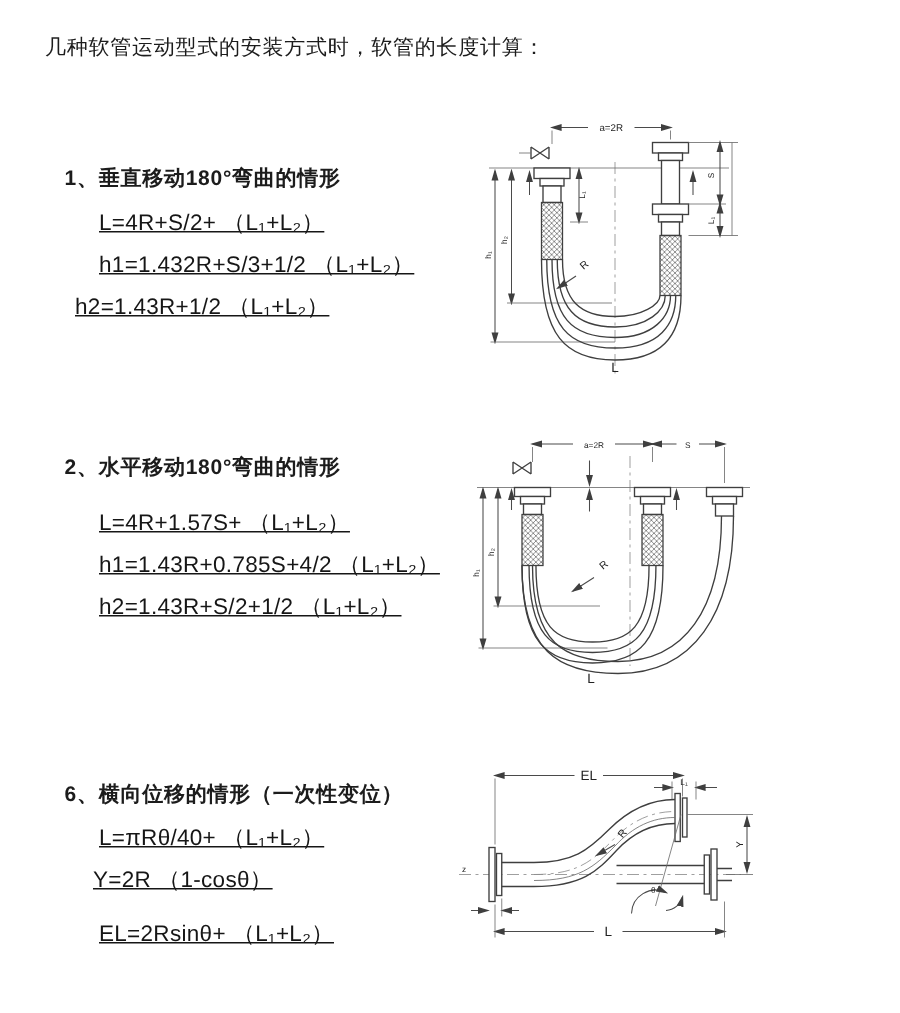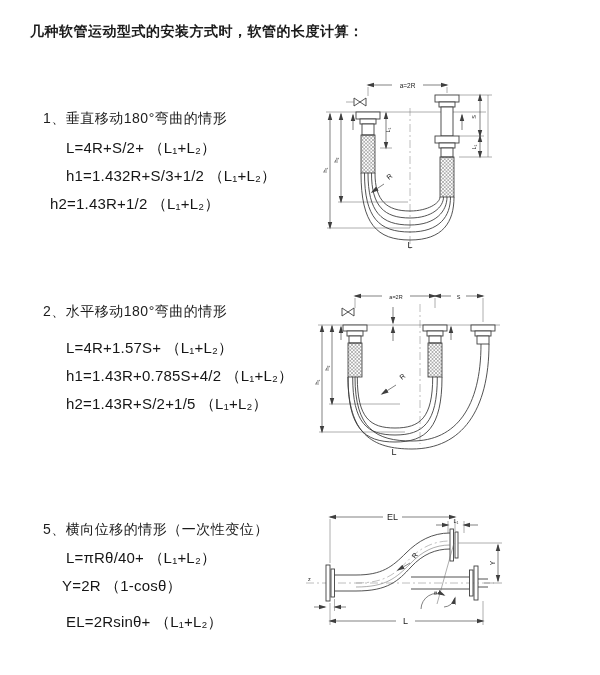--- a/index.html
+++ b/index.html
@@ -1,22 +1,22 @@
 <!DOCTYPE html>
 <html><head>
 <meta charset="utf-8">
 <style>
   html,body{margin:0;padding:0;}
   body{
     width:600px;height:675px;position:relative;background:#ffffff;
     font-family:"Liberation Sans",sans-serif;color:#1c1c1c;overflow:hidden;
   }
-  .title{position:absolute;left:30px;top:23px;font-size:14px;font-weight:700;letter-spacing:0.5px;}
-  .sec-heading{position:absolute;font-size:14px;font-weight:400;letter-spacing:0.5px;}
-  .formula{position:absolute;font-size:15px;font-weight:400;letter-spacing:0.2px;color:#161616;}
+  .title{position:absolute;left:30px;top:23px;font-size:14px;font-weight:400;letter-spacing:0.5px;}
+  .sec-heading{position:absolute;font-size:14px;font-weight:700;letter-spacing:0.5px;}
+  .formula{position:absolute;font-size:15px;font-weight:400;letter-spacing:0.2px;color:#161616;text-decoration:underline;}
   .diagram{position:absolute;}
   svg text{fill:#222;font-size:7px;font-family:"Liberation Sans",sans-serif;}
   svg .big{font-size:9px;}
   svg .mid{font-size:6.5px;}
   svg .tiny{font-size:5.5px;}
   .ln{stroke:#3f3f3f;stroke-width:0.9;fill:none;}
   .thin{stroke:#6b6b6b;stroke-width:0.55;fill:none;}
   .dim{stroke:#4a4a4a;stroke-width:0.7;fill:none;}
   .cl{stroke:#8a8a8a;stroke-width:0.55;stroke-dasharray:8 3 2 3;fill:none;}
   .fit{fill:#ffffff;stroke:#3f3f3f;stroke-width:0.9;}
@@ -117,21 +117,21 @@
     <text x="79" y="110" transform="rotate(-40 79 110)">R</text>
     <line x1="74" y1="114" x2="62" y2="122" class="dim" marker-end="url(#a1)"></line>
   </g>
 
   <text x="100" y="178" text-anchor="middle" class="big">L</text>
 </svg>
 
 <div class="sec-heading" style="left:43px;top:303px">2、水平移动180°弯曲的情形</div>
 <div class="formula" style="left:66px;top:339px">L=4R+1.57S+ （L₁+L₂）</div>
 <div class="formula" style="left:66px;top:367px">h1=1.43R+0.785S+4/2 （L₁+L₂）</div>
-<div class="formula" style="left:66px;top:395px">h2=1.43R+S/2+1/5 （L₁+L₂）</div>
+<div class="formula" style="left:66px;top:395px">h2=1.43R+S/2+1/2 （L₁+L₂）</div>
 
 <svg class="diagram" style="left:310px;top:282px" width="290" height="175" viewBox="0 0 290 175">
   <defs>
     <marker id="a2" viewBox="0 0 10 10" refX="8" refY="5" markerWidth="8" markerHeight="8" markerUnits="userSpaceOnUse" orient="auto-start-reverse">
       <path d="M0,2.1 L10,5 L0,7.9 Z" fill="#3f3f3f"></path>
     </marker>
     <pattern id="p2" width="3.5" height="3.5" patternUnits="userSpaceOnUse">
       <path d="M0,3.5 L3.5,0 M0,0 L3.5,3.5" stroke="#6d6d6d" stroke-width="0.5"></path>
     </pattern>
   </defs>
@@ -204,21 +204,21 @@
   </g>
 
   <g>
     <text x="92" y="98" transform="rotate(-40 92 98)">R</text>
     <line x1="86" y1="103" x2="72" y2="112" class="dim" marker-end="url(#a2)"></line>
   </g>
 
   <text x="84" y="173" text-anchor="middle" class="big">L</text>
 </svg>
 
-<div class="sec-heading" style="left:43px;top:521px">5、横向位移的情形（一次性变位）</div>
+<div class="sec-heading" style="left:43px;top:521px">6、横向位移的情形（一次性变位）</div>
 <div class="formula" style="left:66px;top:549px">L=πRθ/40+ （L₁+L₂）</div>
 <div class="formula" style="left:62px;top:577px">Y=2R （1-cosθ）</div>
 <div class="formula" style="left:66px;top:613px">EL=2Rsinθ+ （L₁+L₂）</div>
 
 <svg class="diagram" style="left:298px;top:503px" width="300" height="142" viewBox="0 0 300 142">
   <defs>
     <marker id="a3" viewBox="0 0 10 10" refX="8" refY="5" markerWidth="8" markerHeight="8" markerUnits="userSpaceOnUse" orient="auto-start-reverse">
       <path d="M0,2.1 L10,5 L0,7.9 Z" fill="#3f3f3f"></path>
     </marker>
   </defs>

